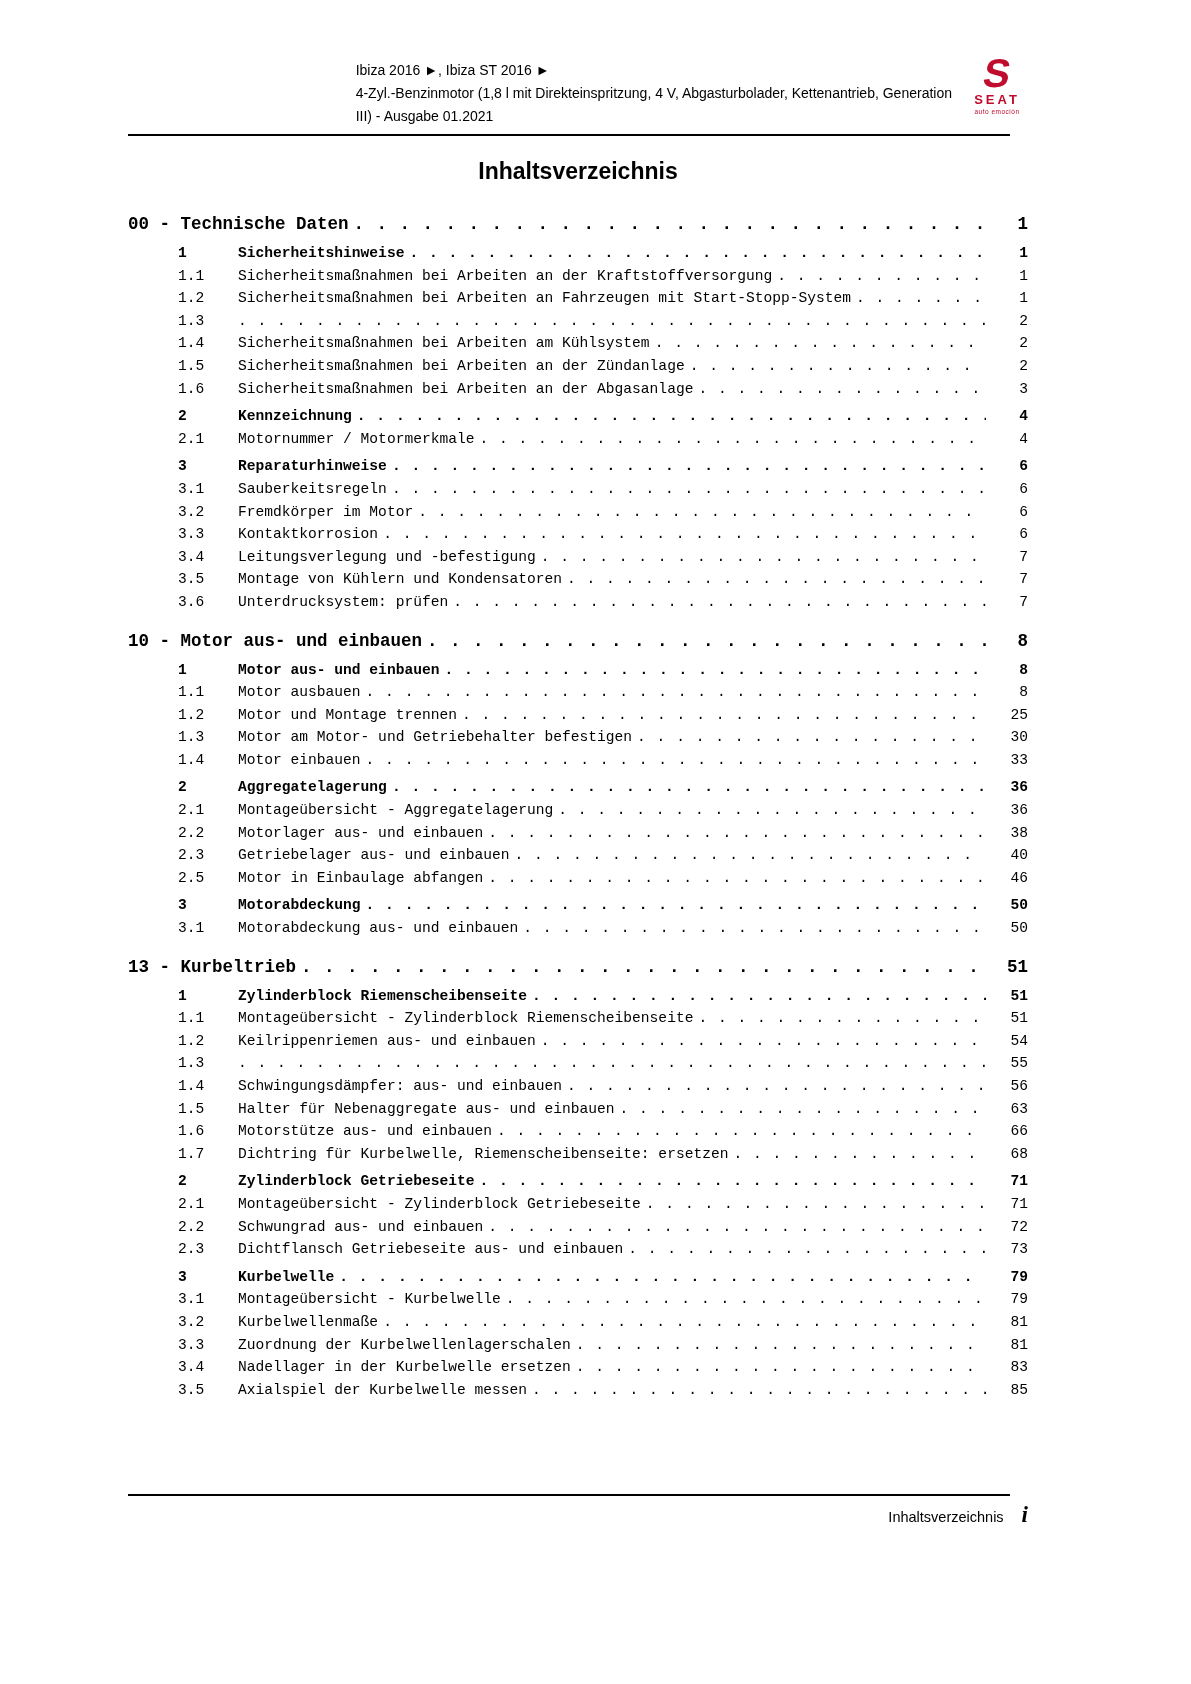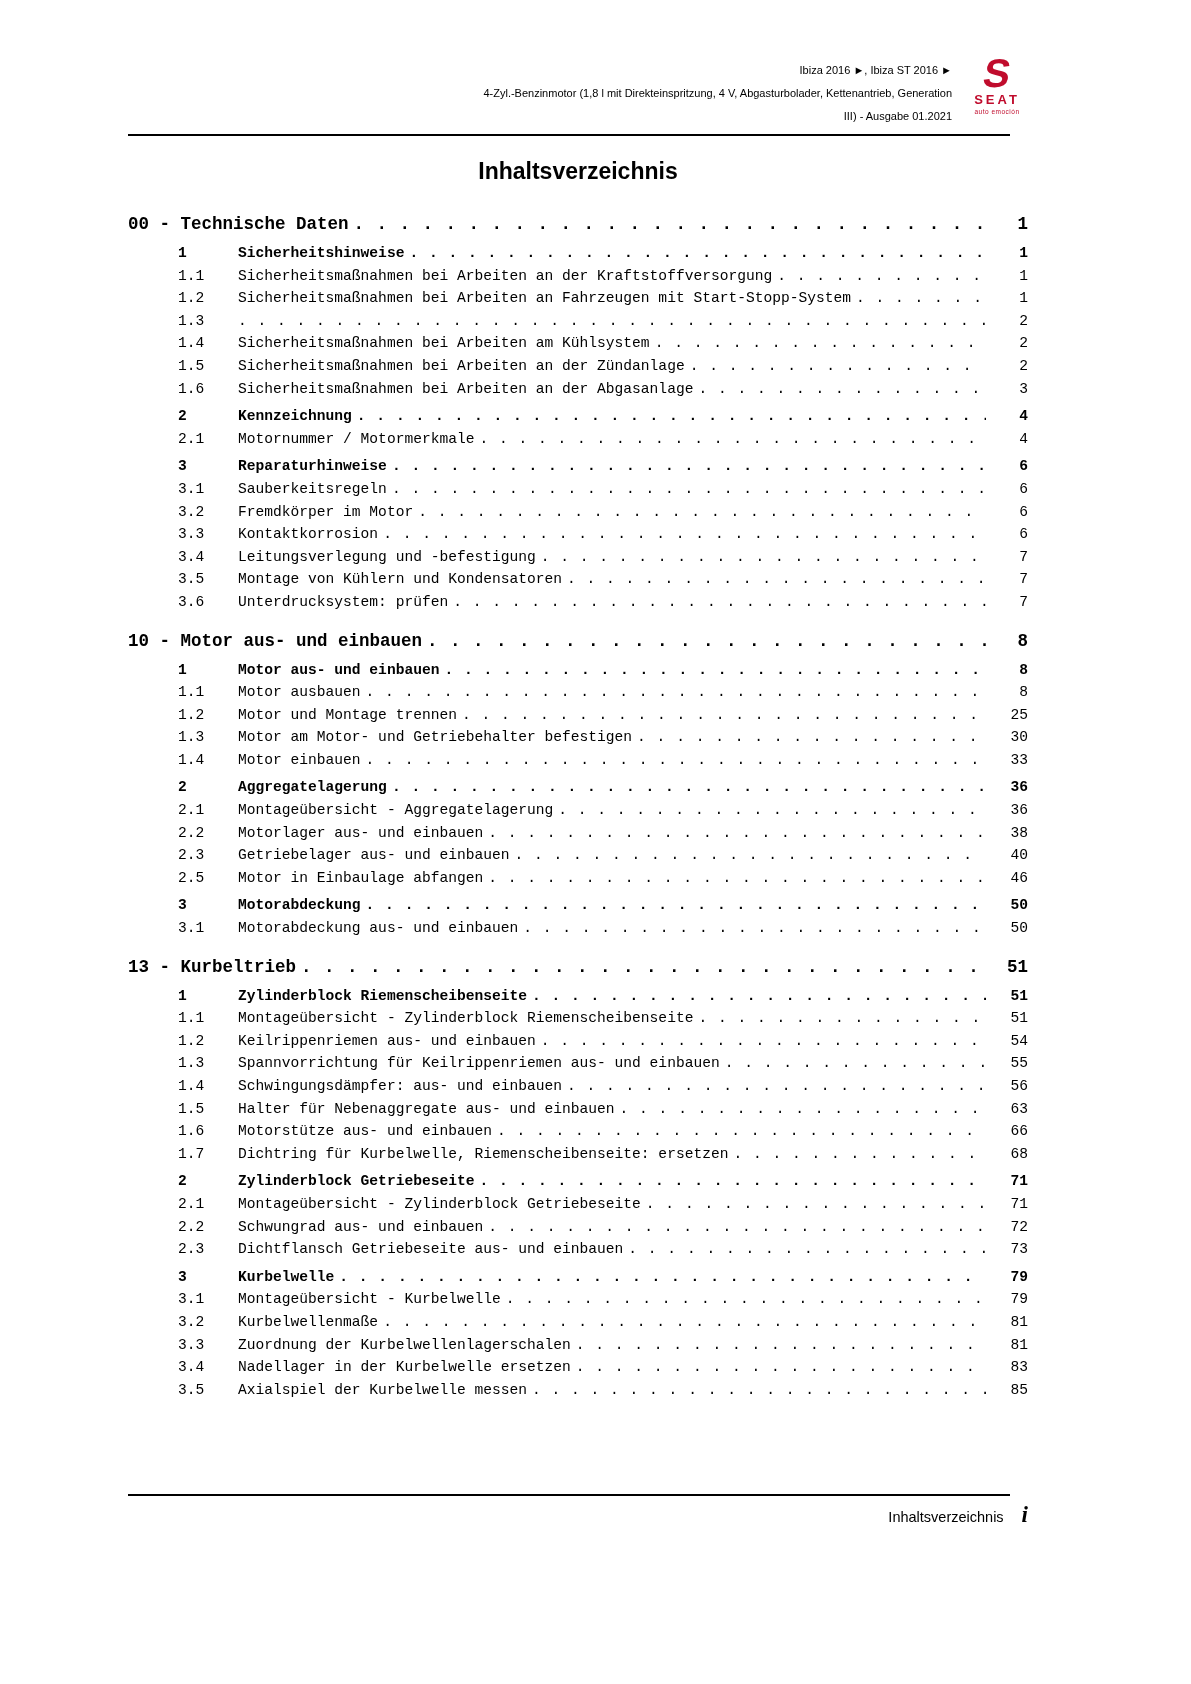--- a/index.html
+++ b/index.html
@@ -11,21 +11,21 @@
   }
   .page {
     position: absolute; left: 0; top: 0;
     width: 1191px; height: 1684px;
     padding: 56px 163px 0 128px;
     box-sizing: border-box;
   }
 
   
   .doc-header { display: flex; justify-content: flex-end; align-items: flex-start; gap: 14px; }
-  .header-text { text-align: right; font-size: 11px; line-height: 23px; padding-top: 3px; }
+  .header-text { text-align: left; font-size: 14px; line-height: 23px; padding-top: 3px; }
   .logo { width: 62px; flex: none; text-align: center; margin-top: -3px; }
   .logo-s {
     font-size: 40px; font-weight: bold; line-height: 40px;
     transform: skewX(-10deg); font-family: "Liberation Sans", sans-serif;
   }
   .logo-word { font-size: 13px; font-weight: bold; letter-spacing: 3px; line-height: 14px; }
   .logo-tag { font-size: 6.5px; line-height: 9px; letter-spacing: 0.5px; }
 
   .rule { border: none; border-top: 2px solid #000; margin: 6px 18px 0 0; }
 
@@ -271,21 +271,20 @@
         <span class="page-num">51</span>
       </div>
       <div class="toc-row entry-row">
         <span class="num">1.2</span>
         <span class="e-title">Keilrippenriemen aus- und einbauen</span>
         <span class="leader"></span>
         <span class="page-num">54</span>
       </div>
       <div class="toc-row entry-row">
         <span class="num">1.3</span>
-        <span class="e-title">Spannvorrichtung für Keilrippenriemen aus- und einbauen</span>
         <span class="leader"></span>
         <span class="page-num">55</span>
       </div>
       <div class="toc-row entry-row">
         <span class="num">1.4</span>
         <span class="e-title">Schwingungsdämpfer: aus- und einbauen</span>
         <span class="leader"></span>
         <span class="page-num">56</span>
       </div>
       <div class="toc-row entry-row">

